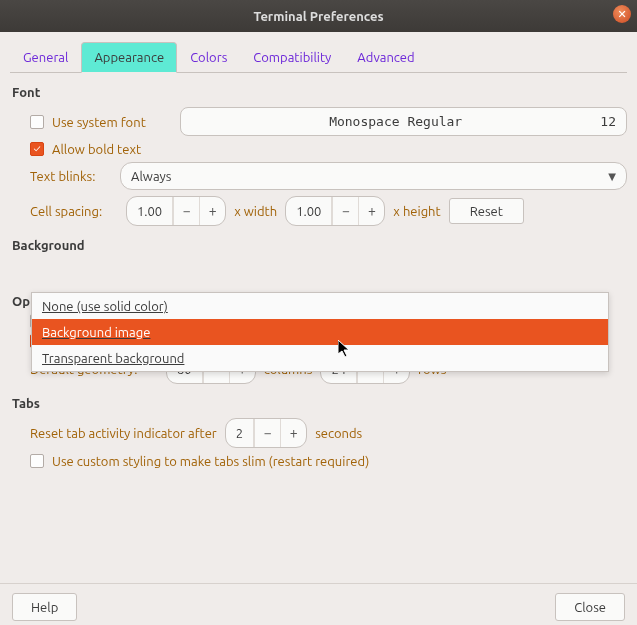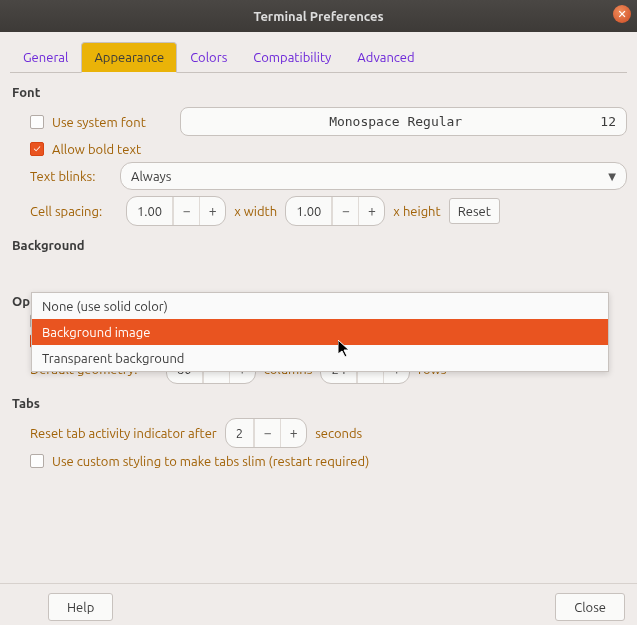--- a/index.html
+++ b/index.html
@@ -50,21 +50,21 @@
   .tab {
     padding: 7px 12px 8px 12px;
     color: #6d28d9;
     cursor: pointer;
     border: 1px solid transparent;
     border-bottom: none;
     margin-bottom: -1px;
   }
   .tab.active {
     color: #3c3c3c;
-    background: #eab308;
+    background: #5eead4;
     border: 1px solid #c8c2be;
     border-bottom: 1px solid #f0ecea;
     border-radius: 4px 4px 0 0;
   }
   .section-header {
     font-weight: bold;
     margin: 12px 0 8px 2px;
   }
   .row {
     display: flex;
@@ -140,32 +140,33 @@
     cursor: pointer;
     color: #555;
     border-left: 1px solid #e0dbd7;
     font-size: 14px;
   }
   .spin-group .btn:first-of-type { border-left: none; }
   .btn-flat {
     background: #fafaf9;
     border: 1px solid #c8c2be;
     border-radius: 3px;
-    padding: 5px 8px;
+    padding: 5px 20px;
     cursor: pointer;
   }
   .dropdown-popup {
     position: absolute;
     left: 31px;
     right: 28px;
     top: 260px;
     background: #fafafa;
     border: 1px solid #c8c2be;
     box-shadow: 0 2px 6px rgba(0,0,0,0.15);
     z-index: 10;
+    text-decoration: underline;
   }
   .dropdown-popup .opt {
     padding: 6px 10px;
     cursor: pointer;
   }
   .dropdown-popup .opt.selected {
     background: #e95420;
     color: #fff;
   }
   .cursor {
@@ -177,21 +178,21 @@
   }
   .footer {
     height: 46px;
     border-top: 1px solid #d7d1cd;
     display: flex;
     justify-content: space-between;
     align-items: center;
     padding: 0 12px;
     background: #f0ecea;
   }
-  .footer .btn-flat { padding: 6px 18px; margin-left: 36px; }
+  .footer .btn-flat { padding: 6px 18px; }
   .op-label {
     font-weight: bold;
     margin: 14px 0 4px 2px;
     color: #3c3c3c;
   }
   .hidden-under {
     margin-left: 20px;
     height: 20px;
   }
 </style>

